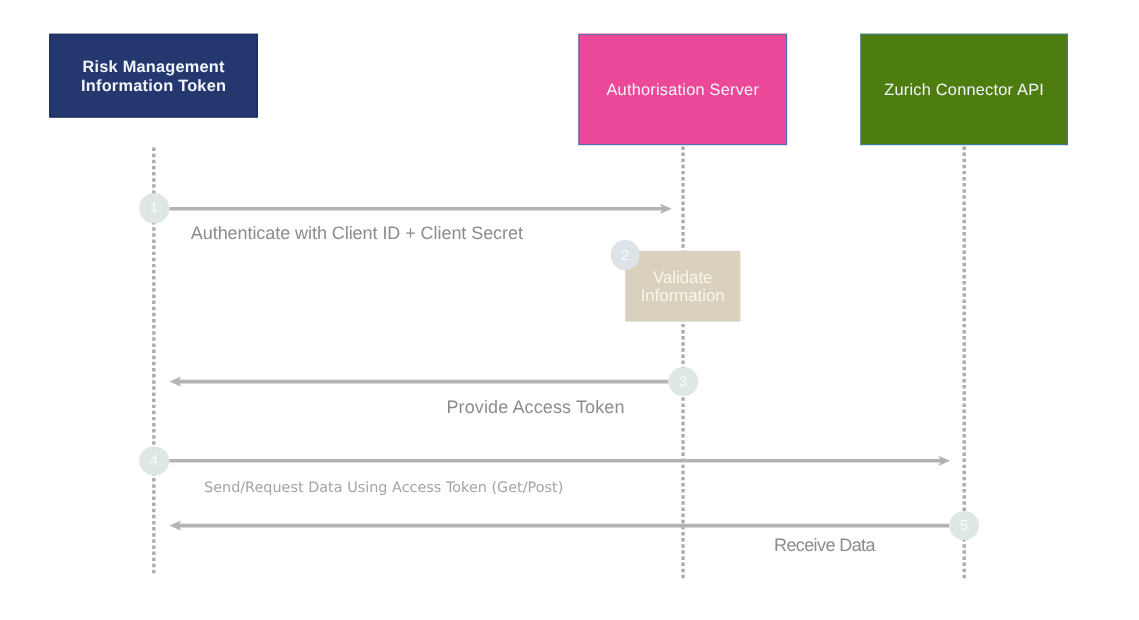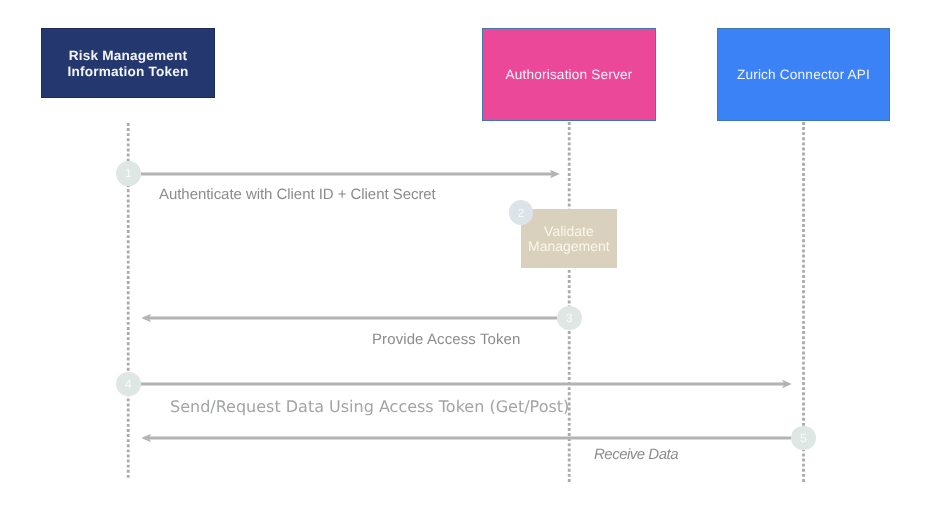--- a/index.html
+++ b/index.html
@@ -1,21 +1,21 @@
 <!DOCTYPE html>
 <html><head>
 <meta charset="utf-8">
 <style>
   html,body{margin:0;padding:0;}
   body{width:949px;height:517px;background:#ffffff;font-family:"Liberation Sans",sans-serif;overflow:hidden;-webkit-font-smoothing:antialiased;text-rendering:geometricPrecision;}
   #stage{position:relative;width:949px;height:517px;}
   .actor{position:absolute;display:flex;align-items:center;justify-content:center;text-align:center;color:#f2f6fb;font-size:13.6px;line-height:16.4px;letter-spacing:.2px;padding-top:2px;box-sizing:border-box;}
   svg.overlay{position:absolute;left:0;top:0;width:949px;height:517px;}
   .msg{position:absolute;color:#8c8c8c;font-size:15px;line-height:15px;white-space:nowrap;letter-spacing:-0.05px;margin-top:40px;}
-  .msg.alt{color:#a3a5a5;font-family:"DejaVu Sans",sans-serif;font-size:16px;letter-spacing:0;}
+  .msg.alt{color:#a3a5a5;font-family:"DejaVu Sans",sans-serif;font-size:12px;letter-spacing:0;}
   .marker{position:absolute;border-radius:50%;display:flex;align-items:center;justify-content:center;color:rgba(255,255,255,0.8);font-size:12px;line-height:12px;font-family:"Liberation Sans",sans-serif;font-weight:400;}
   .marker span{display:block;transform:translateY(-0.5px);}
   .procbox{position:absolute;display:flex;flex-direction:column;align-items:center;justify-content:center;text-align:center;color:#fbf6ea;font-size:14px;line-height:15.8px;padding-top:2px;box-sizing:border-box;}
 </style>
 </head>
 <body>
 
 <div id="stage">
 
   <svg class="overlay" viewBox="0 0 949 517">
@@ -26,21 +26,21 @@
 
   <div class="actor" style="left:41px;top:28px;width:174px;height:70px;background:#25376f;box-shadow:inset 0 0 0 1px #1d2c5c;font-weight:bold;">
     <div>
       <div>Risk Management</div>
       <div>Information Token</div>
     </div>
   </div>
   <div class="actor" style="left:482px;top:28px;width:174px;height:93px;background:#ec4899;box-shadow:inset 0 0 0 1px #3f78ab;">
     <div>Authorisation Server</div>
   </div>
-  <div class="actor" style="left:717px;top:28px;width:173px;height:93px;background:#3b82f6;box-shadow:inset 0 0 0 1px #3f78ab;">
+  <div class="actor" style="left:717px;top:28px;width:173px;height:93px;background:#4d7c0f;box-shadow:inset 0 0 0 1px #3f78ab;">
     <div>Zurich Connector API</div>
   </div>
 
   <svg class="overlay" viewBox="0 0 949 517">
     <g>
       <line x1="141" y1="174" x2="553.5" y2="174" stroke="#b3b3b3" stroke-width="3"></line>
       <path d="M550.0,169.7 L559.8,174 L550.0,178.3 L552.2,174 Z" fill="#b3b3b3"></path>
     </g>
     <g>
       <line x1="557" y1="318" x2="147.6" y2="318" stroke="#b3b3b3" stroke-width="3"></line>
@@ -51,21 +51,21 @@
       <path d="M782.0,379.7 L791.8,384 L782.0,388.3 L784.2,384 Z" fill="#b3b3b3"></path>
     </g>
     <g>
       <line x1="791" y1="438" x2="147.6" y2="438" stroke="#b3b3b3" stroke-width="3"></line>
       <path d="M151.0,433.7 L141.2,438 L151.0,442.3 L148.8,438 Z" fill="#b3b3b3"></path>
     </g>
   </svg>
 
   <div class="procbox" style="left:521px;top:208.8px;width:95.8px;height:59.2px;background:#d9d1bd;">
     <div>Validate</div>
-    <div>Management</div>
+    <div>Information</div>
   </div>
 
   <div class="marker" style="left:116px;top:161px;width:24.6px;height:24.6px;background:#dfe7e5;">
     <span>1</span>
   </div>
   <div class="marker" style="left:508.8px;top:200.3px;width:24.6px;height:24.6px;background:#dce4e9;">
     <span>2</span>
   </div>
   <div class="marker" style="left:557px;top:305.5px;width:24.6px;height:24.6px;background:#dfe7e5;">
     <span>3</span>
@@ -73,15 +73,15 @@
   <div class="marker" style="left:116px;top:371.5px;width:24.6px;height:24.6px;background:#dfe7e5;">
     <span>4</span>
   </div>
   <div class="marker" style="left:791px;top:425.5px;width:24.6px;height:24.6px;background:#dfe7e5;">
     <span>5</span>
   </div>
 
   <div class="msg" style="left:159px;top:147px;">Authenticate with Client ID + Client Secret</div>
   <div class="msg" style="left:372px;top:292px;letter-spacing:0.1px;">Provide Access Token</div>
   <div class="msg alt" style="left:170px;top:359px;">Send/Request Data Using Access Token (Get/Post)</div>
-  <div class="msg" style="left:594px;top:407px;letter-spacing:-0.5px;font-style:italic;">Receive Data</div>
+  <div class="msg" style="left:645px;top:407px;letter-spacing:-0.5px;">Receive Data</div>
 
 </div>
 
 </body></html>

